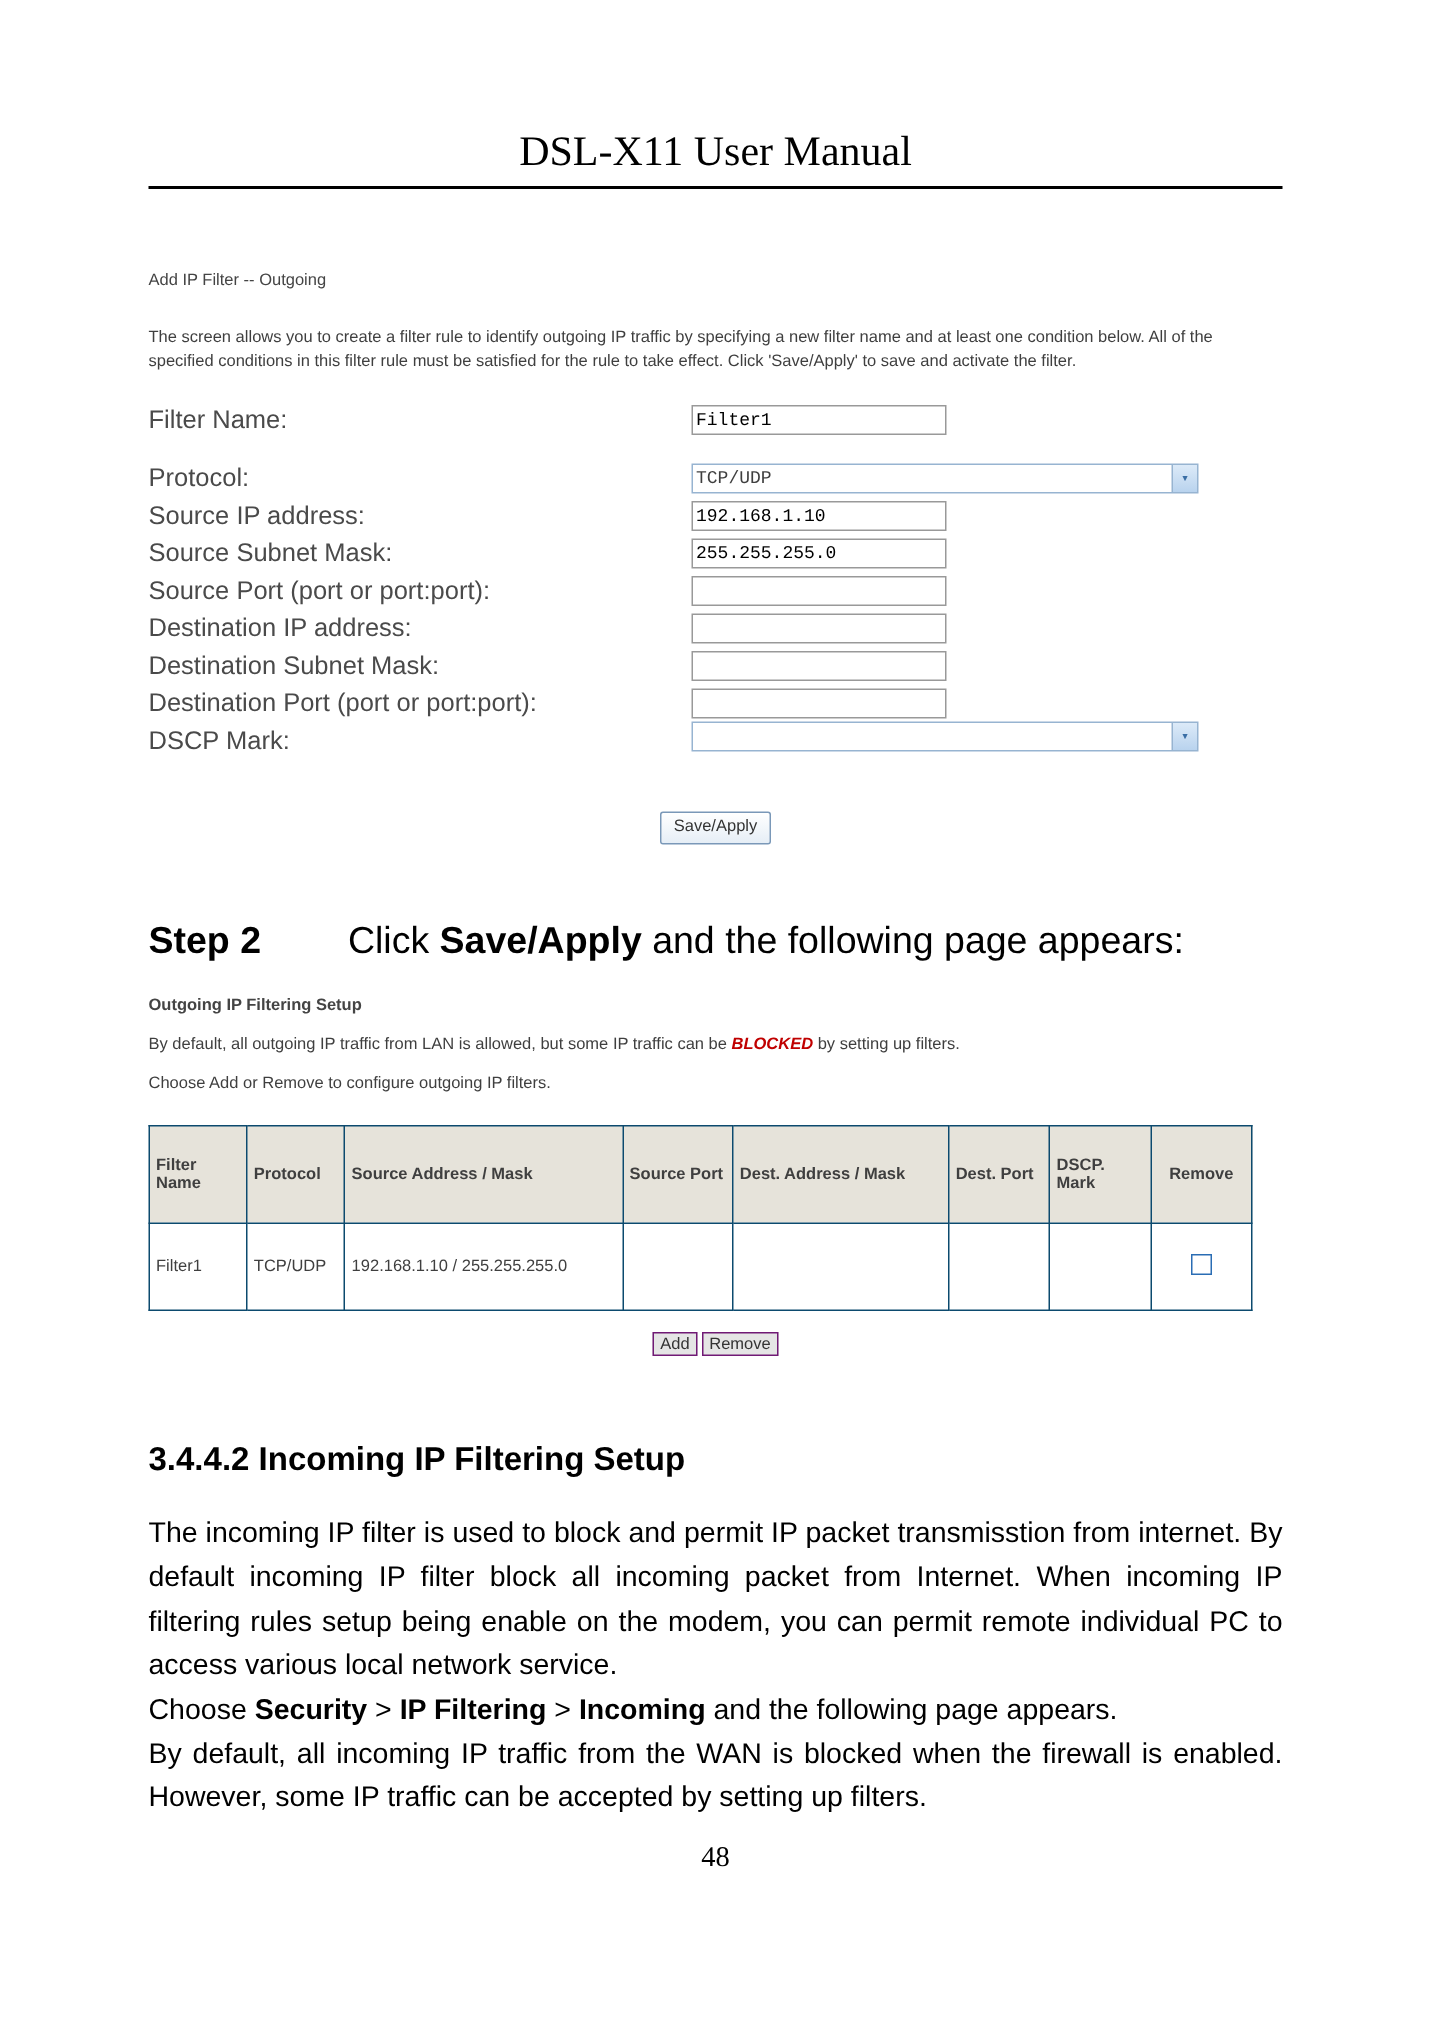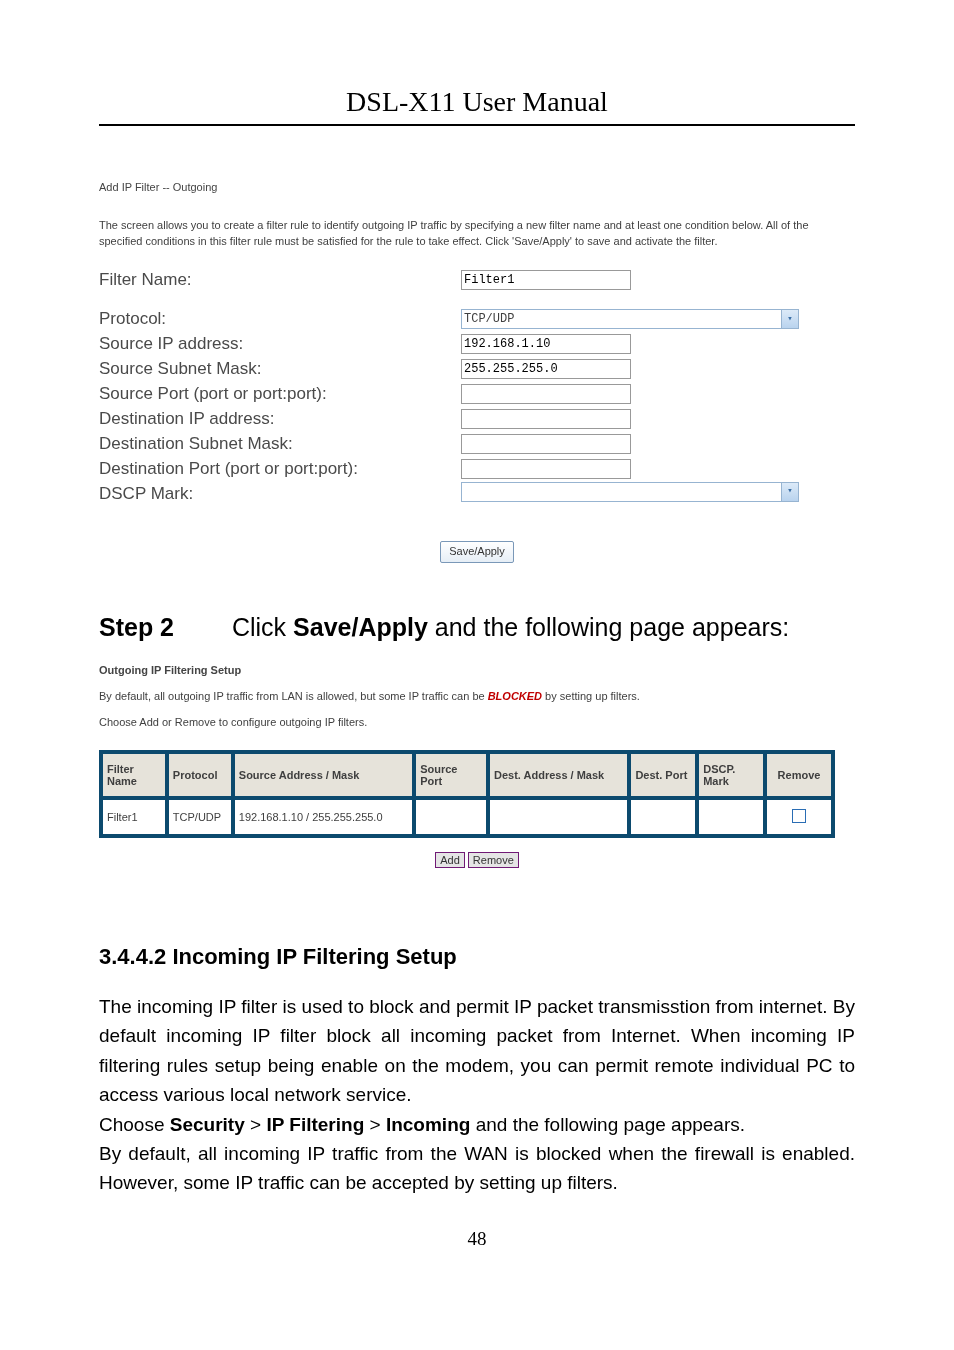--- a/index.html
+++ b/index.html
@@ -24,26 +24,26 @@
     .btn-small { font-family:Verdana,sans-serif; font-size:11px; border:1px solid #701a75; background:#e5e5e5; padding:1px 4px; color:#333; display:inline-block; }
     .center { text-align:center; }
     
     .step-line { font-family:Arial,Helvetica,sans-serif; font-size:25px; margin-top:50px; }
     .step-line .bold { font-weight:bold; }
     
     .shot2 { margin-top:22px; font-family:Verdana,Geneva,sans-serif; color:#3f3f3f; font-size:11px; }
     .shot2 .h { font-weight:bold; color:#444; }
     .red { color:#c00000; font-weight:bold;font-style:italic; }
     table.grid { border-collapse:collapse; margin-top:22px; width:736px; }
-    table.grid th, table.grid td { border:4px solid #0c4a6e; padding:9px 4px; font-size:11px; color:#3f3f3f; text-align:left; vertical-align:middle; }
+    table.grid th, table.grid td { border:1px solid #0c4a6e; padding:20px 4px; font-size:11px; color:#3f3f3f; text-align:left; vertical-align:middle; }
     table.grid th { background:#e6e3da; font-weight:bold; }
     table.grid td.center, table.grid th.center { text-align:center; }
     .chk { display:inline-block; width:12px; height:12px; border:1px solid #2a6db4; background:#fff; }
     
-    .sec-h { font-family:Arial,Helvetica,sans-serif; font-size:22px; font-weight:bold; margin-top:76px; }
+    .sec-h { font-family:Arial,Helvetica,sans-serif; font-size:22px; font-weight:bold; margin-top:56px; }
     .body-para { font-family:Arial,Helvetica,sans-serif; font-size:19px; margin-top:22px; text-align:justify; line-height:1.55; }
     .body-para2 { font-family:Arial,Helvetica,sans-serif; font-size:19px; text-align:justify; line-height:1.55; }
     .footer-pn { text-align:center; font-family:"Times New Roman",serif; font-size:19px; position:absolute; bottom:100px; left:0; right:0; }
   </style>
 </head>
 <body>
 
 <div class="page">
   <div class="header-block">
     <span class="header-title">DSL-X11 User Manual</span>

